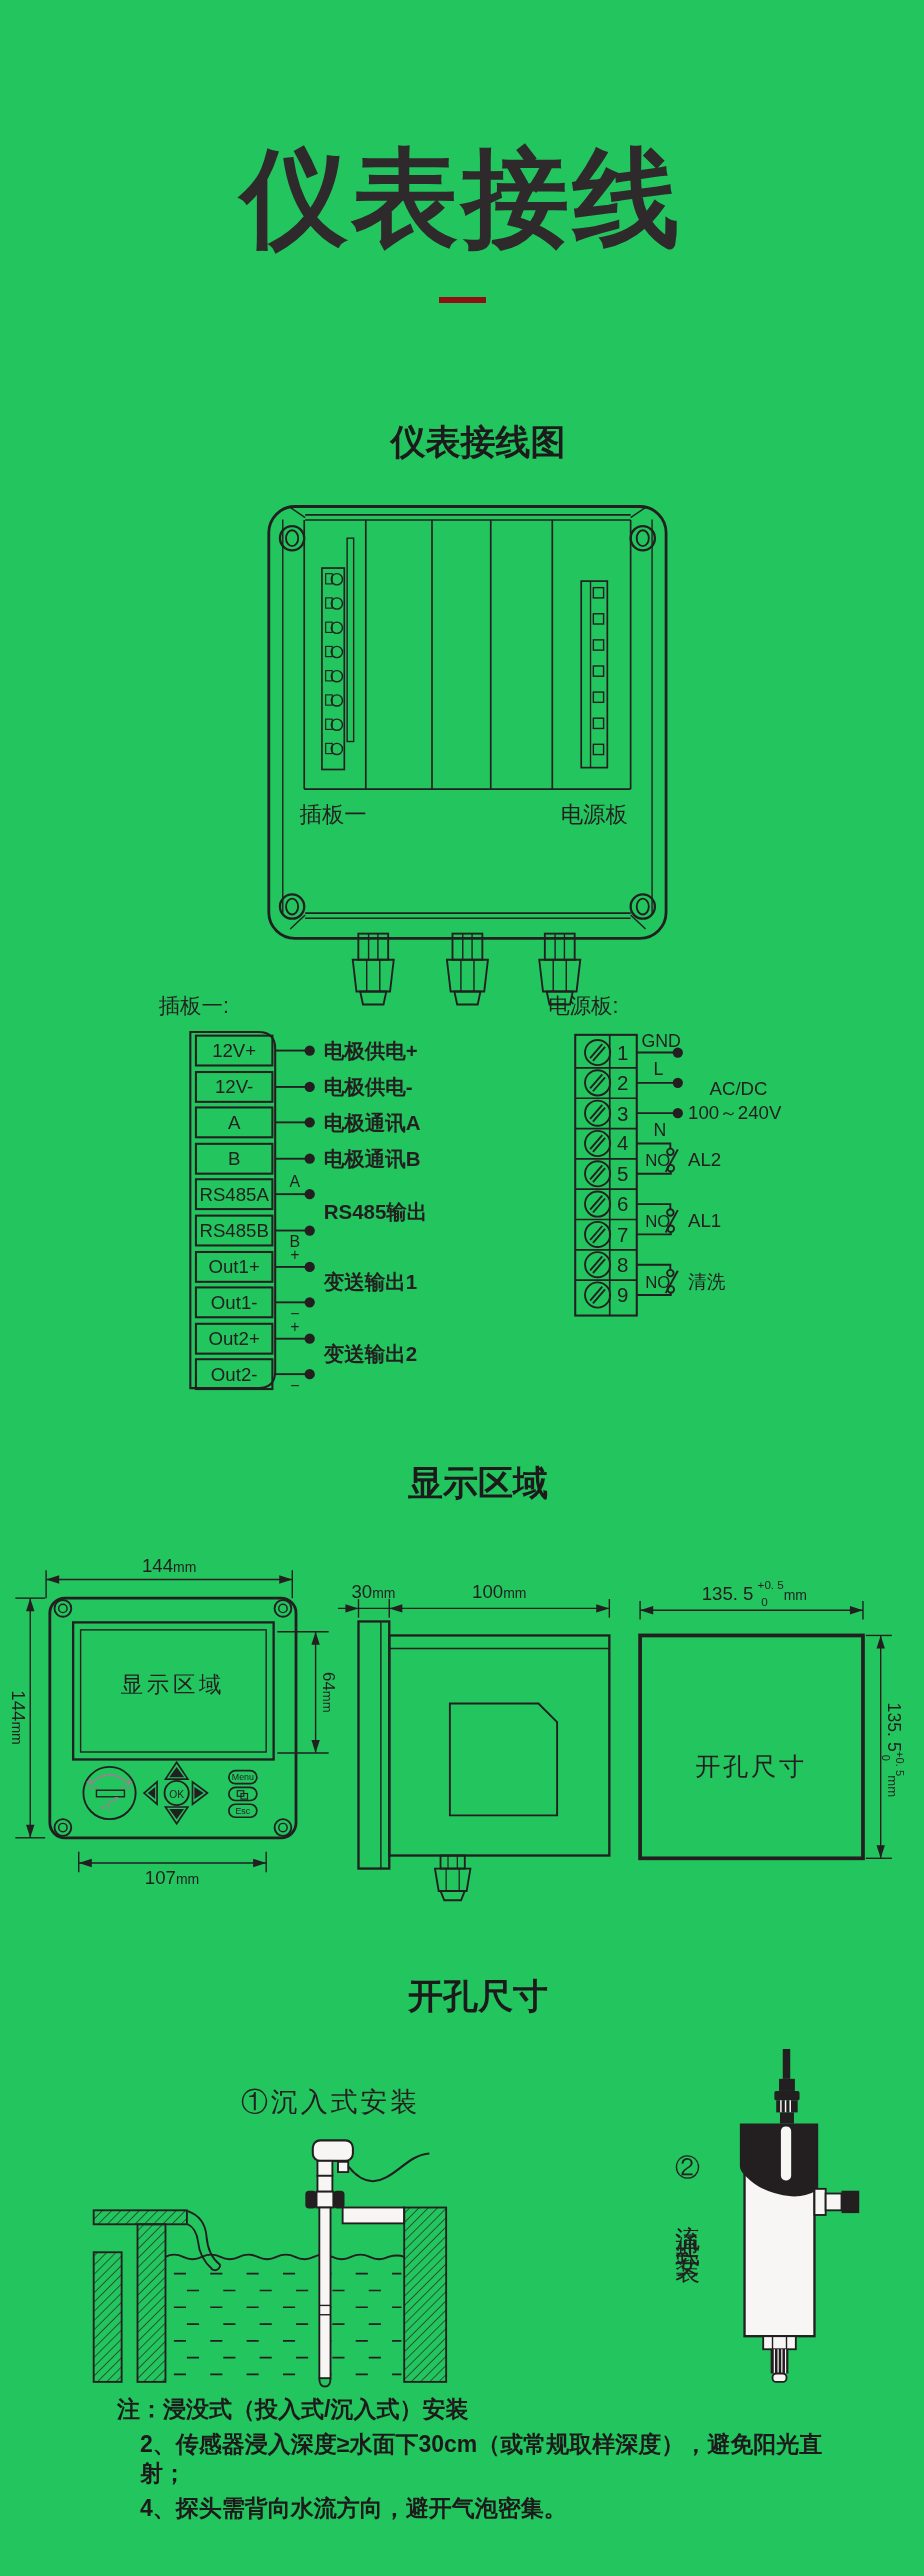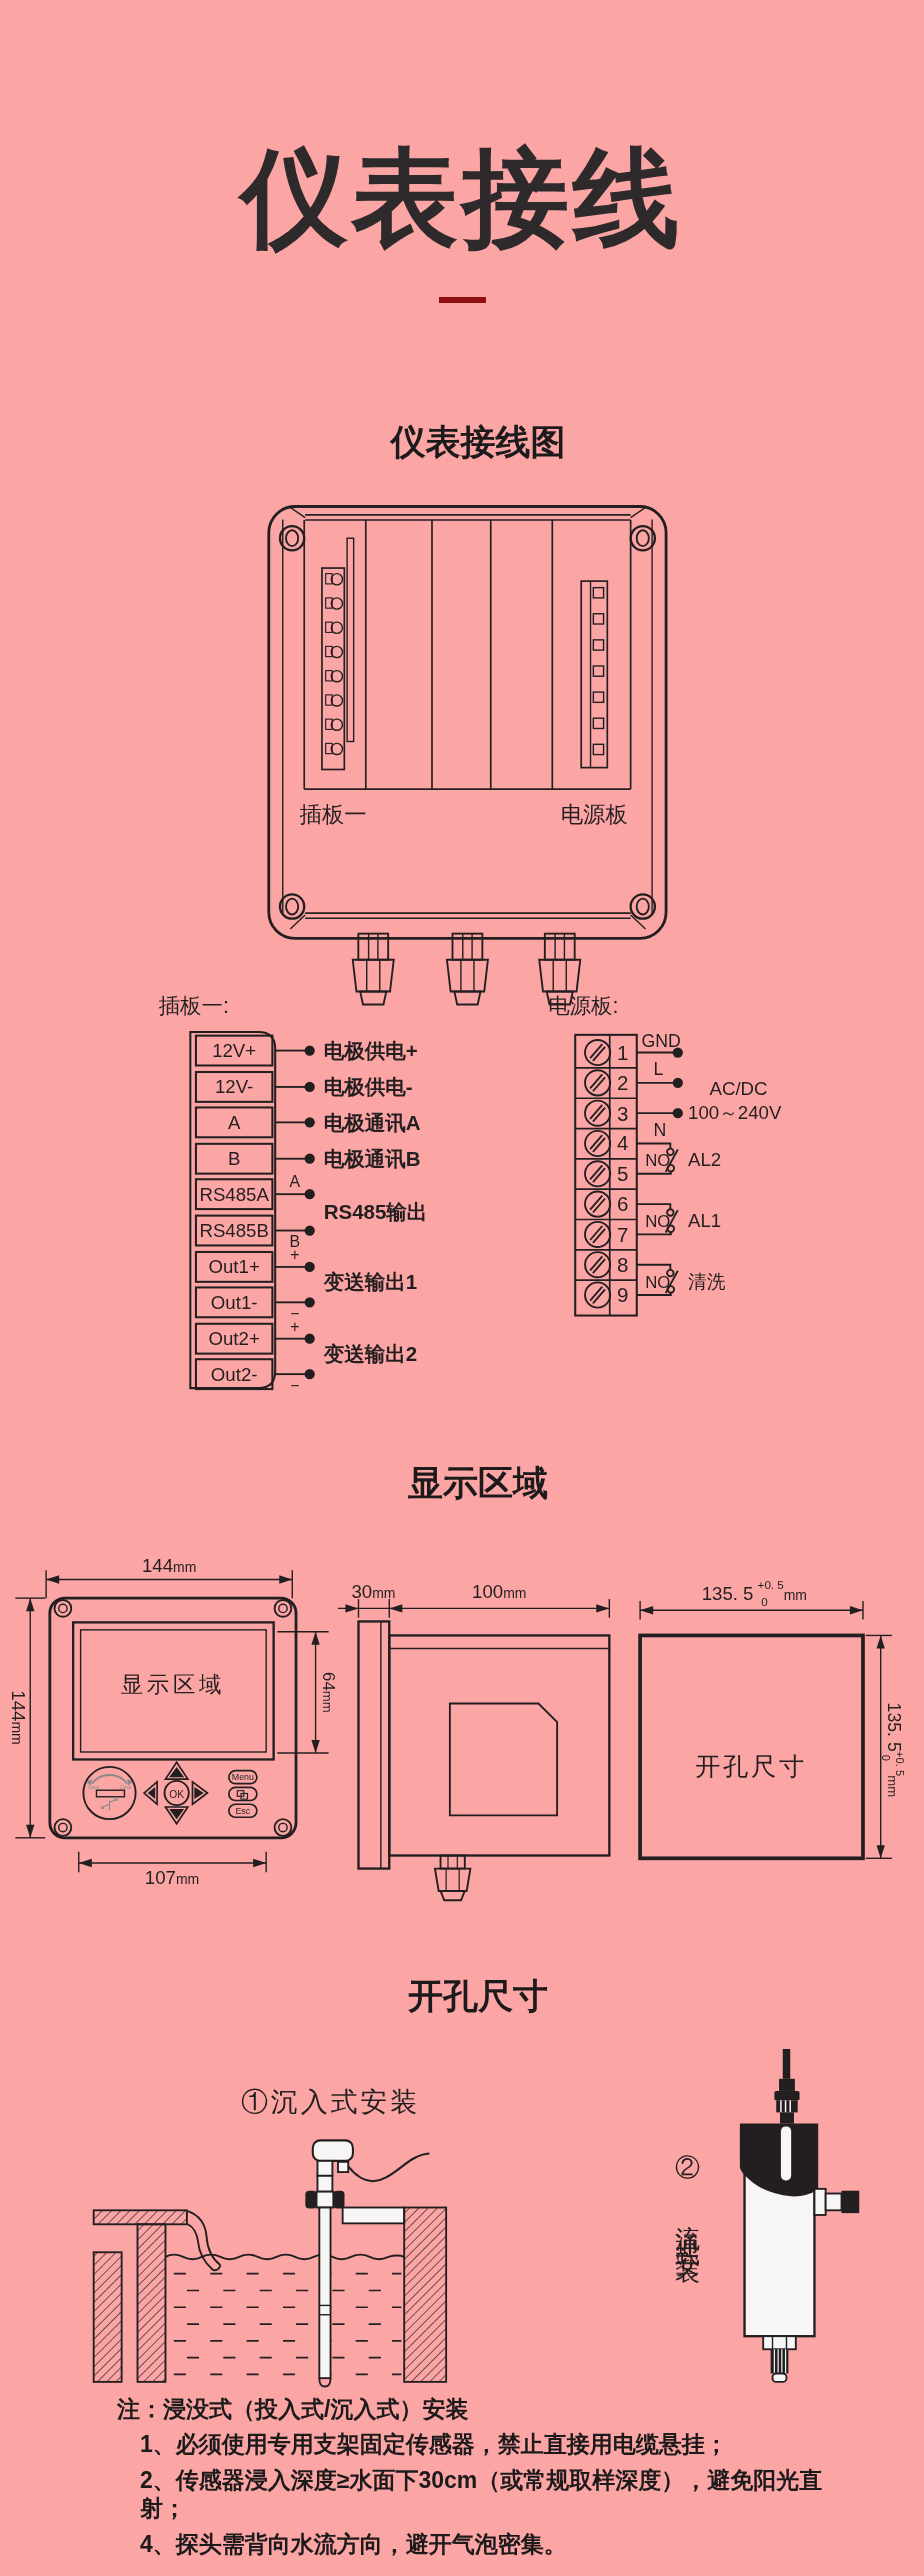--- a/index.html
+++ b/index.html
@@ -1,16 +1,16 @@
 <!DOCTYPE html>
 <html style="font-size:15px"><head>
 <meta charset="utf-8">
 <style>
   html,body{margin:0;padding:0;background:#e9e9e9;}
-  #page{position:relative;width:924px;height:2576px;background:#fca5a5;overflow:hidden;
+  #page{position:relative;width:924px;height:2576px;background:#22c55e;overflow:hidden;
         font-family:"Liberation Sans",sans-serif;color:#231f20;}
   .abs{position:absolute;}
   .main-title{position:absolute;top:140px;left:0;width:924px;margin:0;text-align:center;
         font-size:107px;line-height:1.1;font-weight:800;letter-spacing:3.7px;color:#2e2a2b;}
   .red-dash{position:absolute;top:297px;left:439px;width:47px;height:5.6px;background:#8f1012;}
   .sec-h{position:absolute;left:0;width:924px;margin:16px;text-align:center;font-size:35px;
         line-height:1;font-weight:700;color:#1d1a1b;}
   .ln{stroke:#231f20;fill:none;}
   .fl{fill:#231f20;stroke:none;}
   .txt{fill:#231f20;stroke:none;}
@@ -519,19 +519,18 @@
         <line x1="842" y1="337" x2="842" y2="363" stroke="#f7f6f5" stroke-width="1.3"></line>
         <rect x="828" y="363" width="15" height="9" rx="4" fill="#f7f6f5" stroke="#231f20" stroke-width="2"></rect>
       </g>
     </g>
   </svg>
 
   <div class="flow-title">② 流通式安装</div>
 
   <div class="notes">
     <p class="notes-title">注：浸没式（投入式/沉入式）安装</p>
-    <p class="note">1、必须使用专用支架固定传感器，禁止直接用电缆悬挂；</p>
     <p class="note">2、传感器浸入深度≥水面下30cm（或常规取样深度），避免阳光直射；</p>
     <p class="note">4、探头需背向水流方向，避开气泡密集。</p>
   </div>
 
 </div>
 
 
 </body></html>

